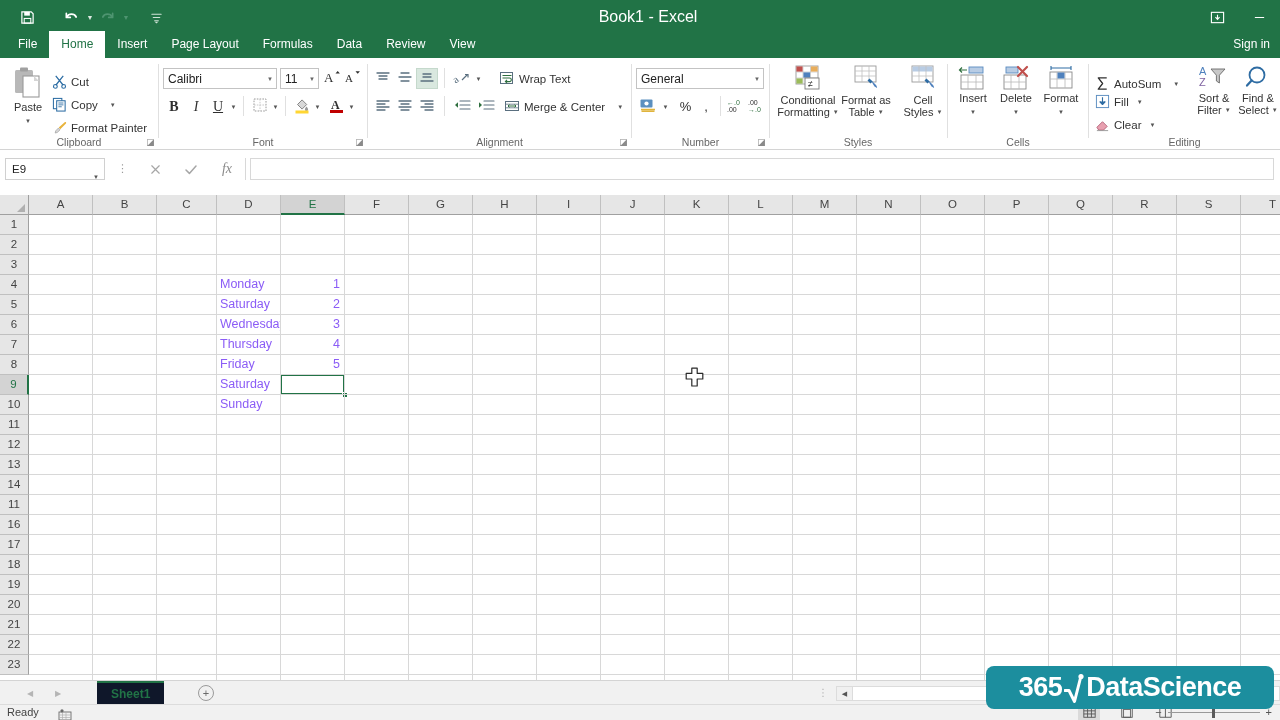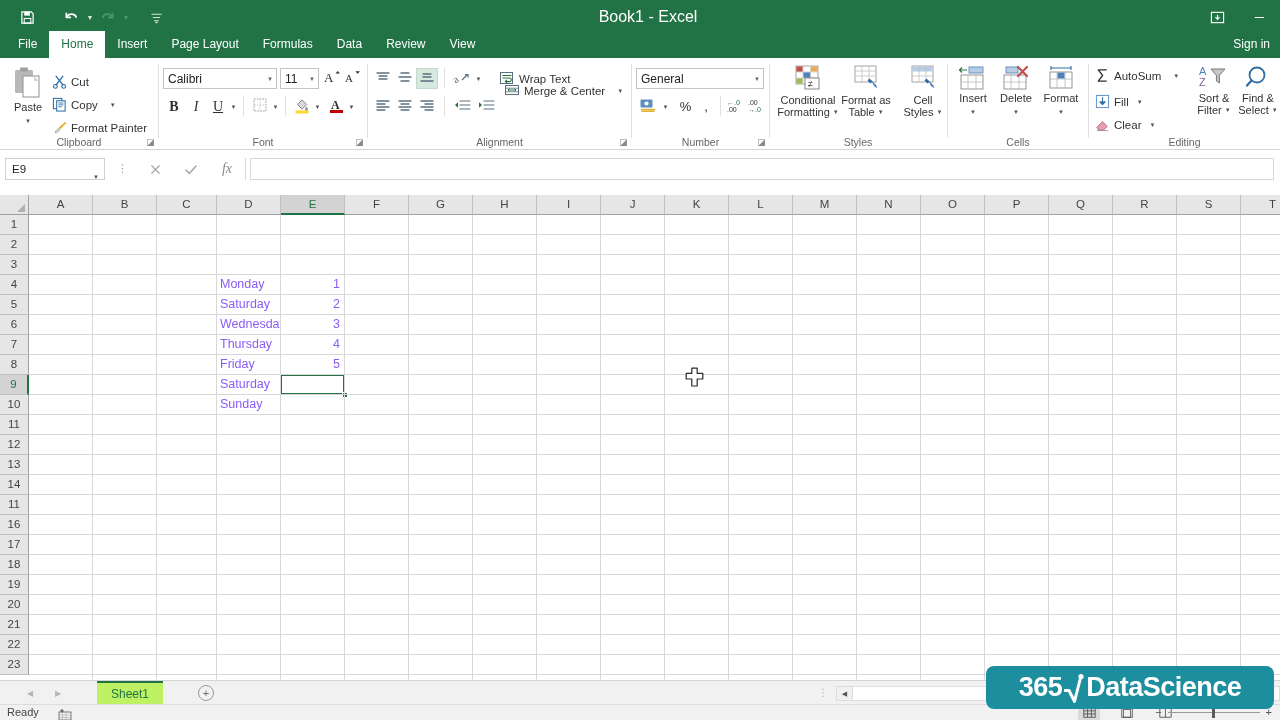--- a/index.html
+++ b/index.html
@@ -180,22 +180,22 @@
     background: #f1f1f1; border-top: 1px solid #d4d4d4;
   }
   .navarrow {
     position: absolute; top: 5px; width: 16px; height: 14px;
     display: flex; align-items: center; justify-content: center;
     color: #b5b5b5; font-size: 8px;
   }
   #sheettab {
     position: absolute; left: 97px; top: 0; height: 24px;
     padding: 0 14px; line-height: 23px;
-    background: #bef264; border-top: 2px solid #217346;
-    font-size: 12px; font-weight: normal; color: #217346;
+    background: #0f172a; border-top: 2px solid #217346;
+    font-size: 12px; font-weight: bold; color: #217346;
   }
   #addsheet {
     position: absolute; left: 198px; top: 4px; width: 16px; height: 16px;
     border: 1px solid #9a9a9a; border-radius: 50%;
     display: flex; align-items: center; justify-content: center;
     color: #6a6a6a; font-size: 11px; line-height: 14px;
   }
   #hgrip { position: absolute; left: 818px; top: 6px; color: #b0b0b0; font-size: 10px; }
   #hscroll {
     position: absolute; left: 836px; top: 5px; width: 444px; height: 15px;
@@ -499,21 +499,21 @@
             <path d="M7 3h10M7 7h10M7 11h10" stroke="#5a6f7f" stroke-width="1.2" stroke-linecap="round"></path>
             <path d="M5 4.2L2 7l3 2.8z" fill="#2f6f3f"></path>
           </svg></span>
     </div>
     <div class="tb" style="left:106px; top:38px; width:24px; height:21px;">
       <span><svg width="18" height="14" viewBox="0 0 18 14">
             <path d="M7 3h10M7 7h10M7 11h10" stroke="#5a6f7f" stroke-width="1.2" stroke-linecap="round"></path>
             <path d="M2 4.2L5 7l-3 2.8z" fill="#2f6f3f"></path>
           </svg></span>
     </div>
-    <div class="sm-btn" style="left:136px; top:23px;">
+    <div class="sm-btn" style="left:136px; top:39px;">
       <span class="iconbox">
         <svg width="16" height="15" viewBox="0 0 16 15">
             <rect x="1.5" y="2.5" width="13" height="9" fill="none" stroke="#5a6f7f" stroke-width="1"></rect>
             <path d="M1.5 5.2h13M1.5 8.8h13" stroke="#5a6f7f" stroke-width="0.8"></path>
             <path d="M4 7h8M5.4 5.6L4 7l1.4 1.4M10.6 5.6L12 7l-1.4 1.4" stroke="#2f6f3f" stroke-width="1" fill="none"></path>
           </svg>
       </span>
       <span>Merge &amp; Center</span>
       <span class="caret-dn" style="margin-left:8px;">▼</span>
     </div>
@@ -657,21 +657,21 @@
         </svg>
       </span>
       <span>Format</span>
       <span class="caret-dn" style="margin-top:2px;">▼</span>
     </div>
     <div class="group-label">Cells</div>
   </div>
   <div class="group-sep" style="left:1088px;"></div>
 
   <div class="group" style="left:1089px; width:191px;">
-    <div class="sm-btn" style="left:6px; top:8px;">
+    <div class="sm-btn" style="left:6px; top:16px;">
       <span class="iconbox">
         <svg width="15" height="15" viewBox="0 0 16 16">
             <path d="M12.5 2H3.5l4.6 6-4.6 6h9" fill="none" stroke="#2f2f2f" stroke-width="1.4" stroke-linejoin="round"></path>
           </svg>
       </span>
       <span>AutoSum</span>
       <span class="caret-dn" style="margin-left:8px;">▼</span>
     </div>
     <div class="sm-btn" style="left:6px; top:34px;">
       <span class="iconbox">

